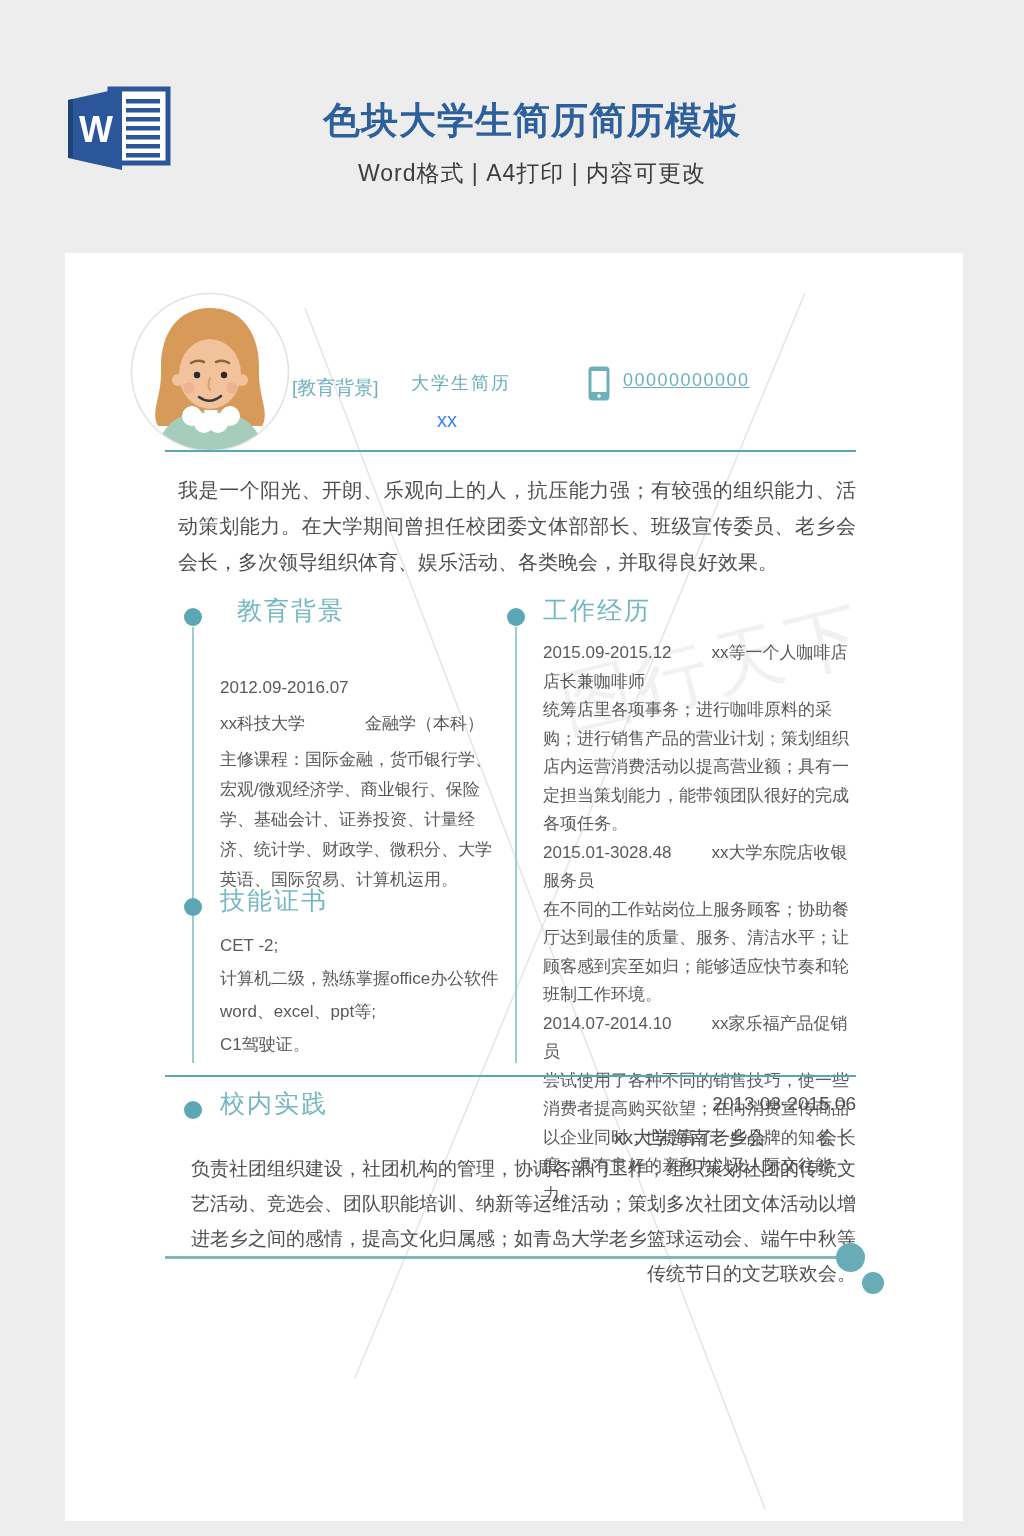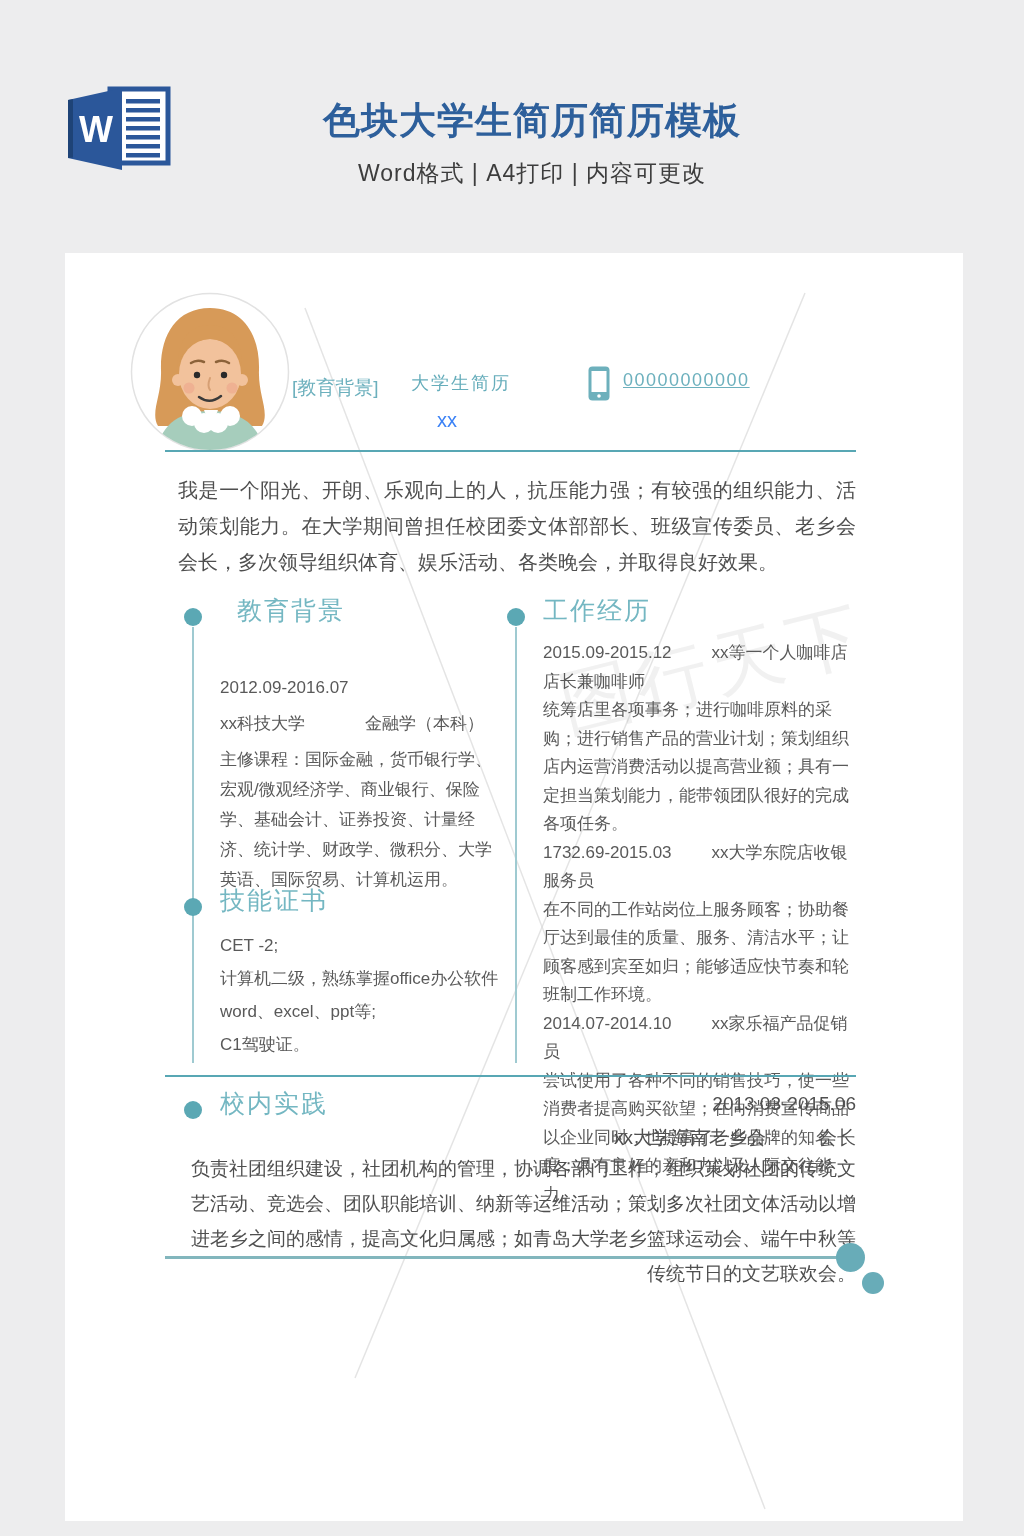--- a/index.html
+++ b/index.html
@@ -158,21 +158,21 @@
 
     <div class="dot" style="left:442px;top:355px;"></div>
     <div class="vline" style="left:450px;top:374px;height:436px;"></div>
     <div class="sec-heading" style="left:478px;top:341px;">工作经历</div>
     <div class="work-body col-body">
       <div>
         <span>2015.09-2015.12</span><span class="job-title">xx等一个人咖啡店店长兼咖啡师</span>
       </div>
       <div>统筹店里各项事务；进行咖啡原料的采购；进行销售产品的营业计划；策划组织店内运营消费活动以提高营业额；具有一定担当策划能力，能带领团队很好的完成各项任务。</div>
       <div>
-        <span>1732.69-2015.03</span><span class="job-title">xx大学东院店收银服务员</span>
+        <span>2015.01-3028.48</span><span class="job-title">xx大学东院店收银服务员</span>
       </div>
       <div>在不同的工作站岗位上服务顾客；协助餐厅达到最佳的质量、服务、清洁水平；让顾客感到宾至如归；能够适应快节奏和轮班制工作环境。</div>
       <div>
         <span>2014.07-2014.10</span><span class="job-title">xx家乐福产品促销员</span>
       </div>
       <div>尝试使用了各种不同的销售技巧，使一些消费者提高购买欲望；在向消费宣传商品以企业同时，也提高了一些品牌的知名度；具有良好的亲和力以及人际交往能力。</div>
     </div>
 
     <div class="hr-teal hr-mid"></div>
 

